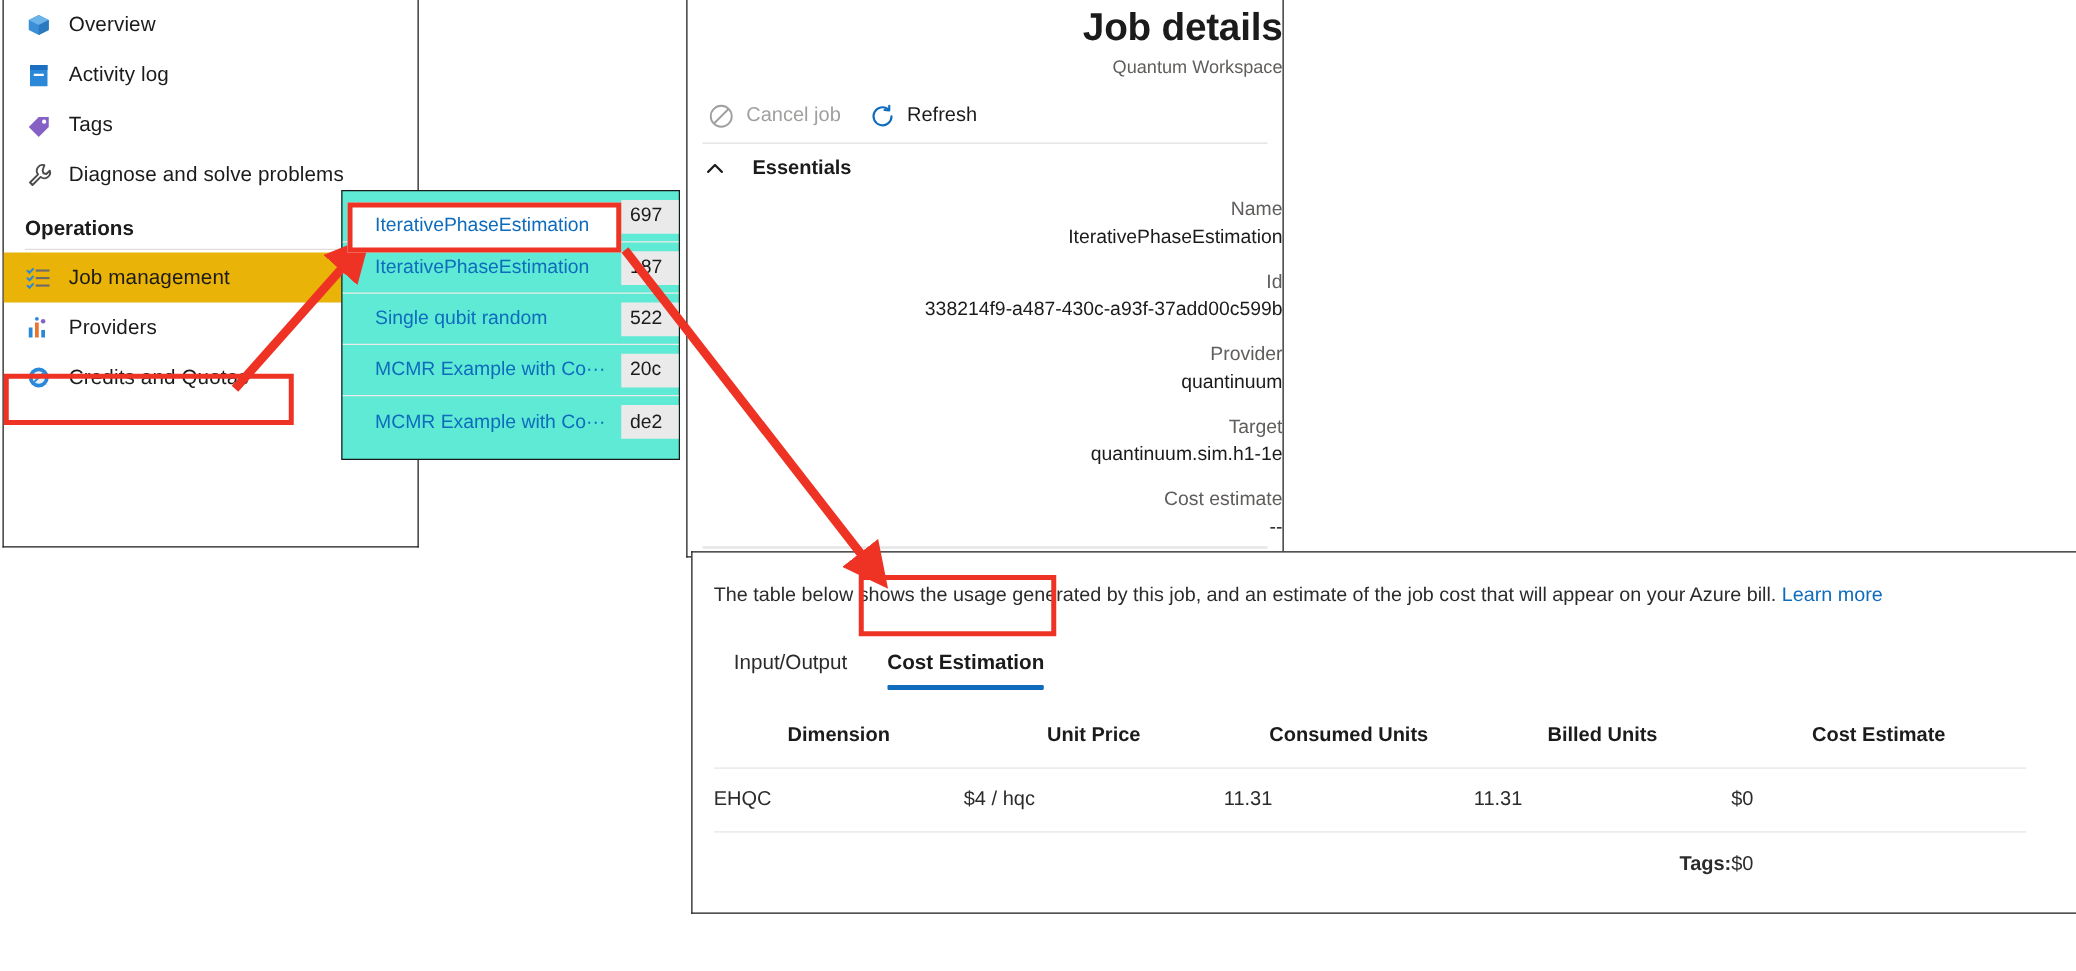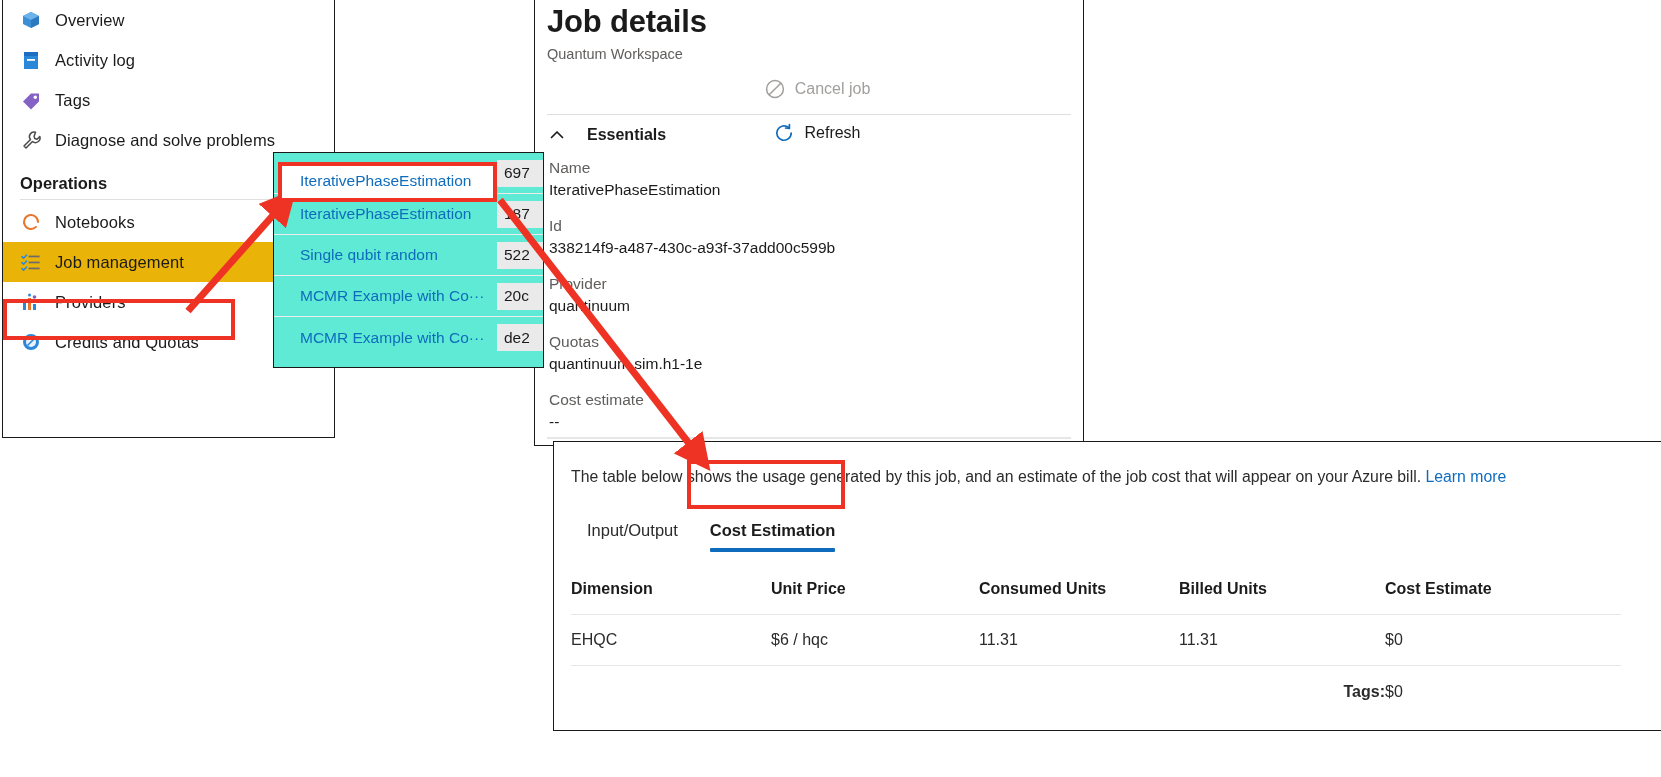--- a/index.html
+++ b/index.html
@@ -51,34 +51,35 @@
   .job-id-chip {
     position: absolute; right: 0; width: 46px; height: 27px;
     background: #eaeaea; font-size: 15.5px; color: #1b1b1b;
     display: flex; align-items: center; padding-left: 7px; overflow: hidden;
     white-space: nowrap;
   }
   .job-row-wrap { position: relative; }
 
   
   #details-panel {
-    position: absolute; left: 534px; top: 0px; width: 550px; height: 446px;
+    position: absolute; left: 549px; top: 0px; width: 478px; height: 446px;
     background: #fff; border: 1px solid #1a1a1a; border-top: none;
     z-index: 15;
+    text-align: right;
   }
   #details-title {
     font-size: 31px; font-weight: bold; color: #1b1b1b;
     padding: 4px 0 0 12px; letter-spacing: -0.2px;
   }
   #details-subtitle {
     font-size: 14.5px; color: #605e5c; padding: 6px 0 0 12px;
   }
   #cmdbar {
     display: flex; align-items: center; gap: 22px;
-    padding: 16px 0 0 16px; height: 46px; flex-direction: column;
+    padding: 16px 0 0 16px; height: 46px;
   }
   .cmd-btn { display: flex; align-items: center; gap: 9px; font-size: 16px; }
   .cmd-disabled { color: #a19f9d; }
   .cmd-enabled { color: #1b1b1b; }
   #cmd-divider { height: 1px; background: #e1dfdd; margin: 6px 12px 0 12px; }
   #essentials-hdr {
     display: flex; align-items: center; gap: 22px;
     padding: 11px 0 0 14px; font-size: 16px; font-weight: bold; color: #1b1b1b;
   }
   .field { padding: 13px 0 0 14px; }
@@ -105,21 +106,21 @@
     position: absolute; left: 16px; right: 16px; bottom: 0;
     height: 4px; background: #0f6cbd; border-radius: 1px;
   }
   #cost-desc {
     padding: 26px 0 0 17px; font-size: 15.8px; color: #2b2b2b;
     white-space: nowrap;
   }
   #cost-desc a { color: #0f6cbd; text-decoration: none; }
   #cost-table { margin: 28px 0 0 17px; width: 1050px; border-collapse: collapse; }
   #cost-table th {
-    text-align: left; font-size: 16px; font-weight: bold; color: #1b1b1b;
+    text-align: center; font-size: 16px; font-weight: bold; color: #1b1b1b;
     padding: 0 0 16px 0; border-bottom: 1px solid #e6e6e6;
   }
   #cost-table td {
     font-size: 16px; color: #2b2b2b; padding: 16px 0 16px 0;
     border-bottom: 1px solid #e6e6e6;
   }
   .col-dim   { width: 200px; }
   .col-price { width: 208px; }
   .col-cons  { width: 200px; }
   .col-bill  { width: 206px; }
@@ -191,28 +192,20 @@
         <svg class="ic" viewBox="0 0 22 22">
             <path d="M15.5 3.2a4.6 4.6 0 0 0-5 7.3L4 17l2 2 6.5-6.5a4.6 4.6 0 0 0 7.3-5l-2.7 2.7-2.4-.6-.6-2.4z" fill="none" stroke="#4a4a4a" stroke-width="1.5" stroke-linejoin="round"></path>
           </svg>
       </span>
       <span class="nav-label">Diagnose and solve problems</span>
     </div>
 
     <div class="nav-section-title">Operations</div>
     <div class="nav-divider"></div>
 
-    <div class="nav-item">
-      <span class="nav-icon">
-        <svg class="ic" viewBox="0 0 22 22">
-            <path d="M18 11a7 7 0 1 0-2 4.9" fill="none" stroke="#e8762d" stroke-width="2" stroke-linecap="round"></path>
-          </svg>
-      </span>
-      <span class="nav-label">Notebooks</span>
-    </div>
 
     <div class="nav-item selected">
       <span class="nav-icon">
         <svg class="ic" viewBox="0 0 22 22">
           <path d="M2 5.6 L3.6 7.2 L6.4 4.2" fill="none" stroke="#2b88d8" stroke-width="1.6" stroke-linecap="round"></path>
           <path d="M2 11.6 L3.6 13.2 L6.4 10.2" fill="none" stroke="#2b88d8" stroke-width="1.6" stroke-linecap="round"></path>
           <path d="M2 17.6 L3.6 19.2 L6.4 16.2" fill="none" stroke="#2b88d8" stroke-width="1.6" stroke-linecap="round"></path>
           <rect x="8.6" y="4.6" width="11" height="1.7" fill="#6b6b6b"></rect>
           <rect x="8.6" y="10.6" width="11" height="1.7" fill="#6b6b6b"></rect>
           <rect x="8.6" y="16.6" width="11" height="1.7" fill="#6b6b6b"></rect>
@@ -311,21 +304,21 @@
     </div>
     <div class="field">
       <div class="field-label">Id</div>
       <div class="field-value">338214f9-a487-430c-a93f-37add00c599b</div>
     </div>
     <div class="field">
       <div class="field-label">Provider</div>
       <div class="field-value">quantinuum</div>
     </div>
     <div class="field">
-      <div class="field-label">Quotas</div>
+      <div class="field-label">Target</div>
       <div class="field-value">quantinuum.sim.h1-1e</div>
     </div>
     <div class="field">
       <div class="field-label">Cost estimate</div>
       <div class="field-value">--</div>
     </div>
 
     <div id="essentials-bottom-line"></div>
   </div>
 
@@ -351,21 +344,21 @@
           <th class="col-dim">Dimension</th>
           <th class="col-price">Unit Price</th>
           <th class="col-cons">Consumed Units</th>
           <th class="col-bill">Billed Units</th>
           <th class="col-cost">Cost Estimate</th>
         </tr>
       </thead>
       <tbody>
         <tr>
           <td>EHQC</td>
-          <td>$6 / hqc</td>
+          <td>$4 / hqc</td>
           <td>11.31</td>
           <td>11.31</td>
           <td>$0</td>
         </tr>
         <tr id="total-row">
           <td></td>
           <td></td>
           <td></td>
           <td id="total-label">Tags:</td>
           <td>$0</td>

